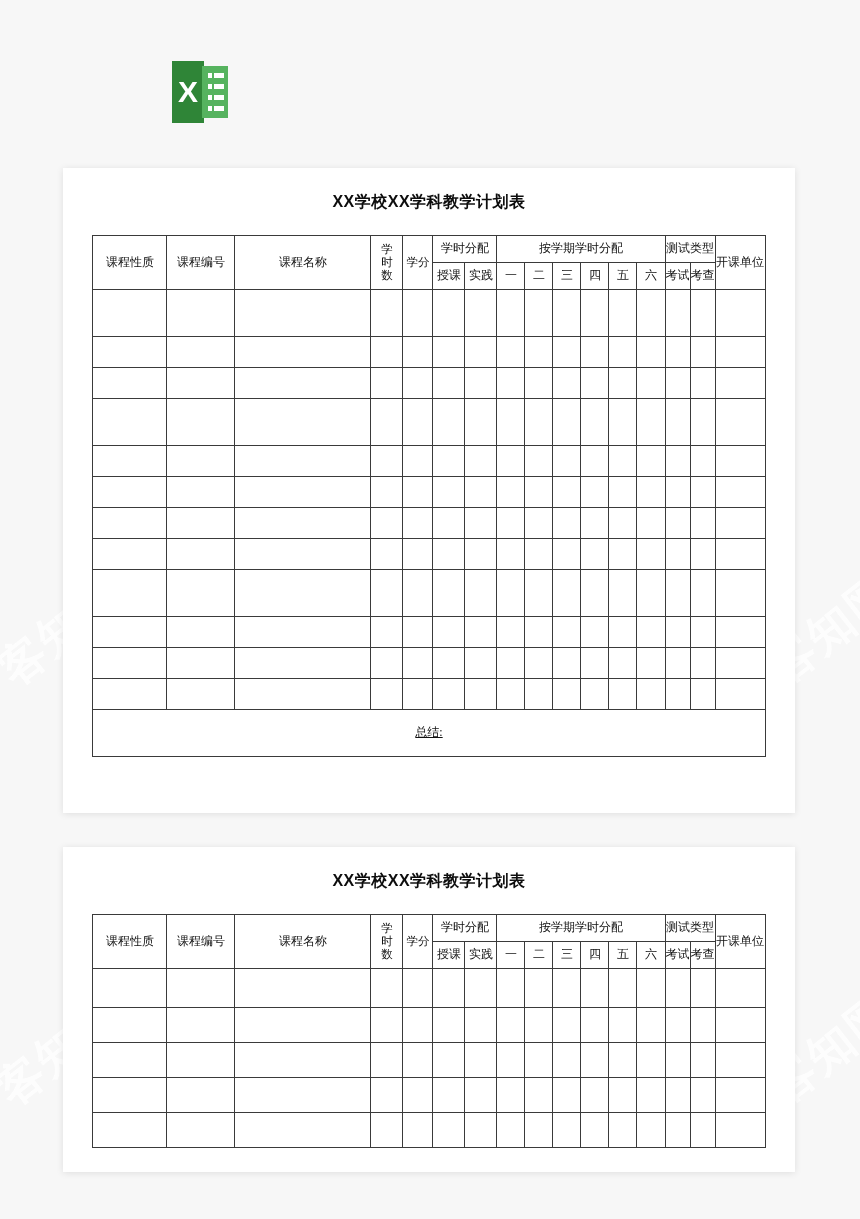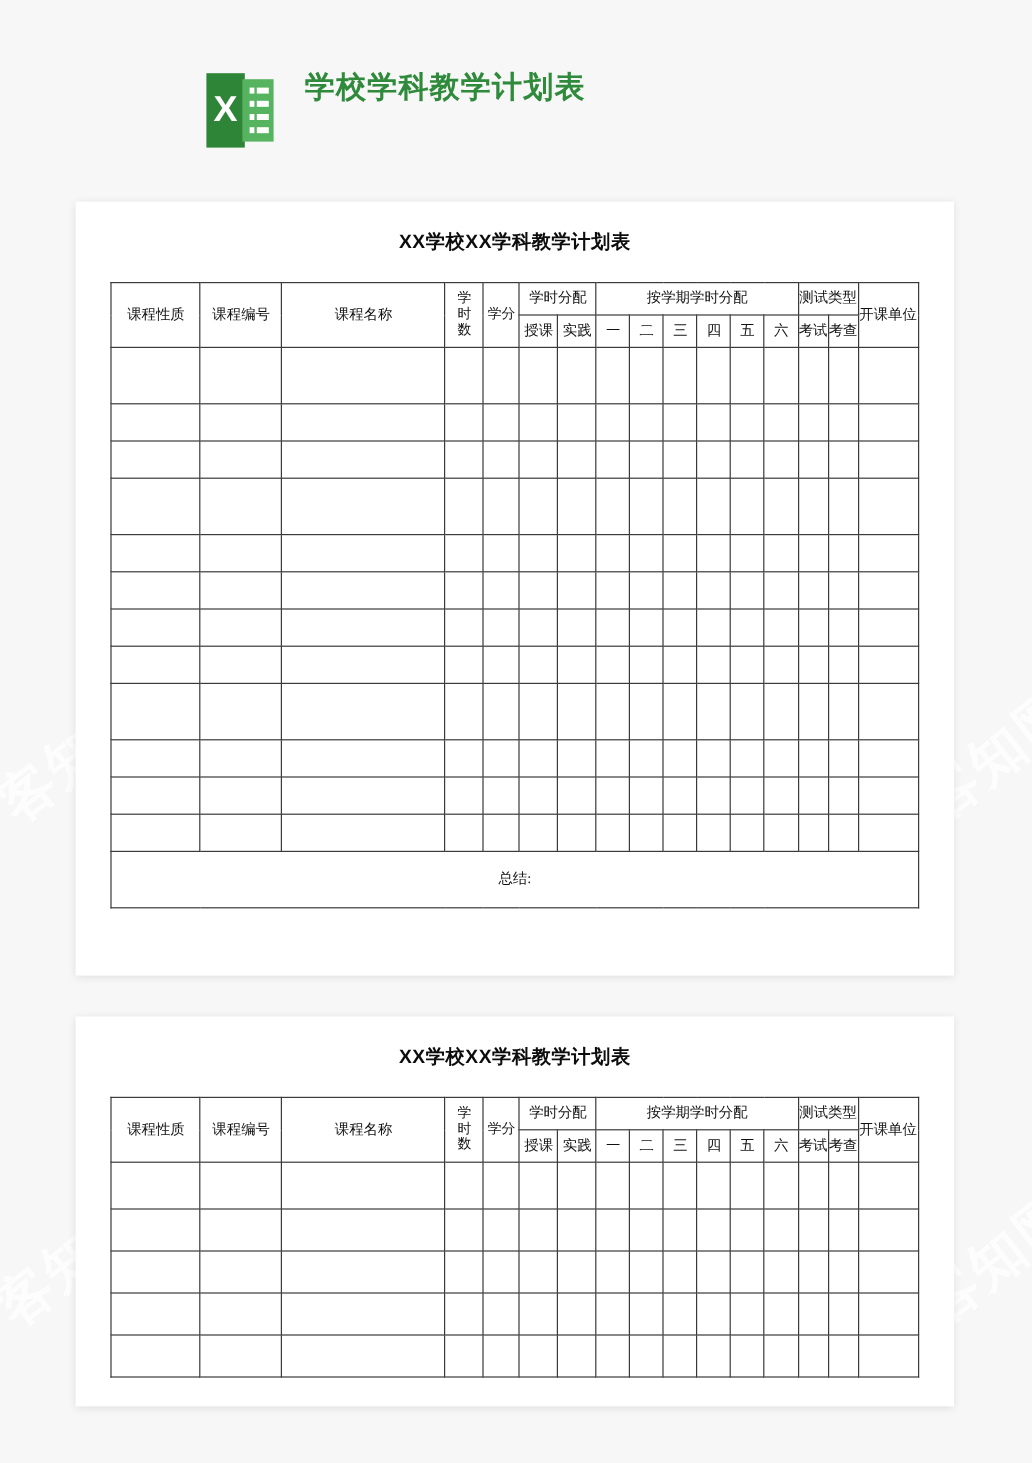--- a/index.html
+++ b/index.html
@@ -186,20 +186,21 @@
     display: block;
     line-height: 1.12;
   }
   td.hdr { height: 26px; }
   td.hdr-tall { height: 52px; }
   td.summary {
     text-align: left;
     padding-left: 8px;
     height: 46px;
     font-size: 12px;
+    text-decoration: underline;
   }
   td.body-row { }
 </style>
 </head>
 <body>
 
 <div class="watermark wm-a">客知网</div>
 <div class="watermark wm-b">客知网</div>
 <div class="watermark wm-c">客知网</div>
 <div class="watermark wm-d">客知网</div>
@@ -224,21 +225,20 @@
             <b></b>
             <s></s>
           </i>
         <i class="split">
             <b></b>
             <s></s>
           </i>
       </div>
     </div>
     <div class="header-text">
-      <div class="doc-title">学校学科教学计划表</div>
     </div>
   </div>
 </div>
 
 <div class="page-card" id="card1">
   <div class="sheet-title">XX学校XX学科教学计划表</div>
   <table class="plan">
     <colgroup>
       <col style="width:74px">
         <col style="width:68px">

